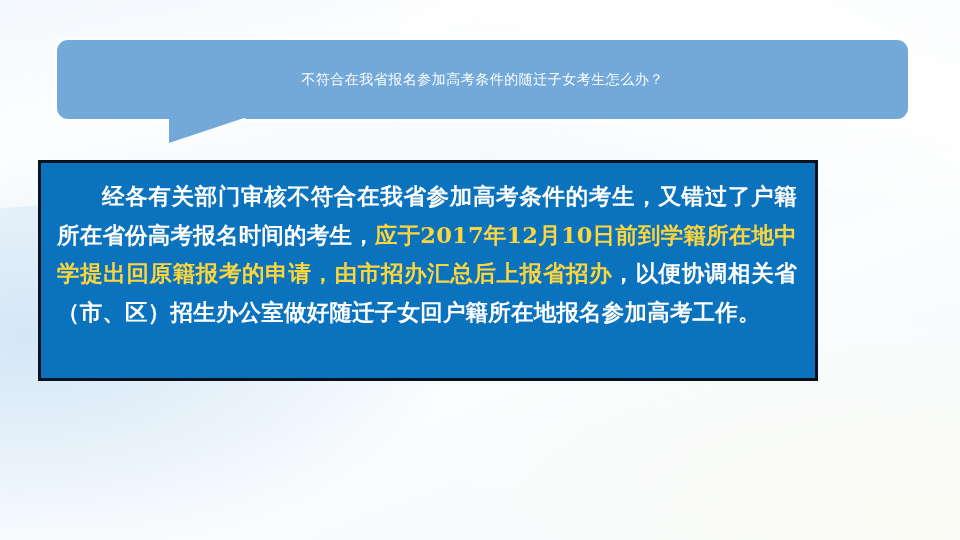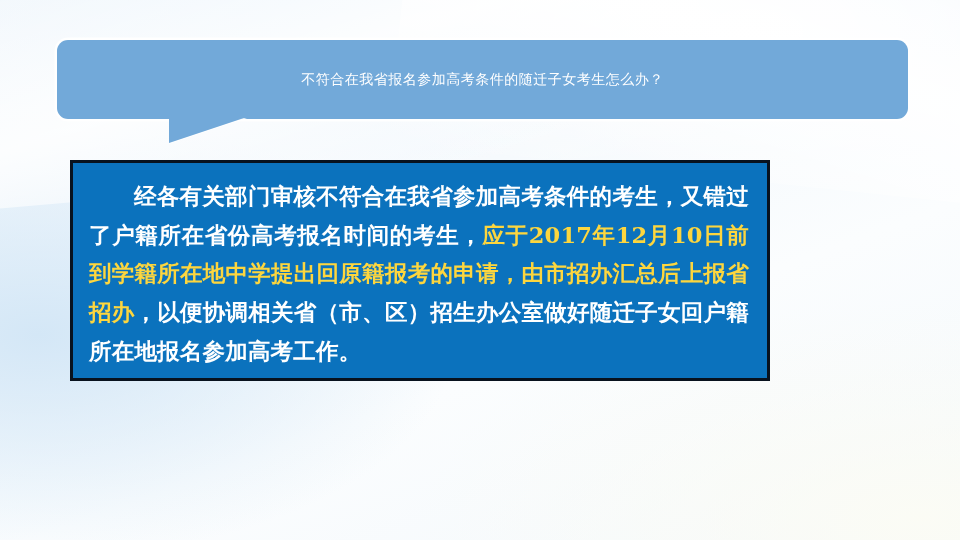--- a/index.html
+++ b/index.html
@@ -82,26 +82,25 @@
     border-top: 26px solid #72a9d9;
     border-right: 78px solid transparent;
     filter: drop-shadow(0.5px 1px 0 rgba(255,255,255,0.85));
   }
 
   
   #content-box {
     position: absolute;
     left: 38px;
     top: 160px;
-    width: 700px;
+    width: 780px;
     height: 221px;
     background: #0b72bd;
     border: 3px solid #08121e;
     box-sizing: border-box;
-    margin-left: 32px;
   }
   #body-text {
     margin: 0;
     padding: 14px 18px 0 16px;
     color: #ffffff;
     font-family: "DejaVu Serif", "Liberation Serif", serif;
     font-weight: bold;
     font-size: 22.5px;
     line-height: 1.72;
     text-align: justify;

